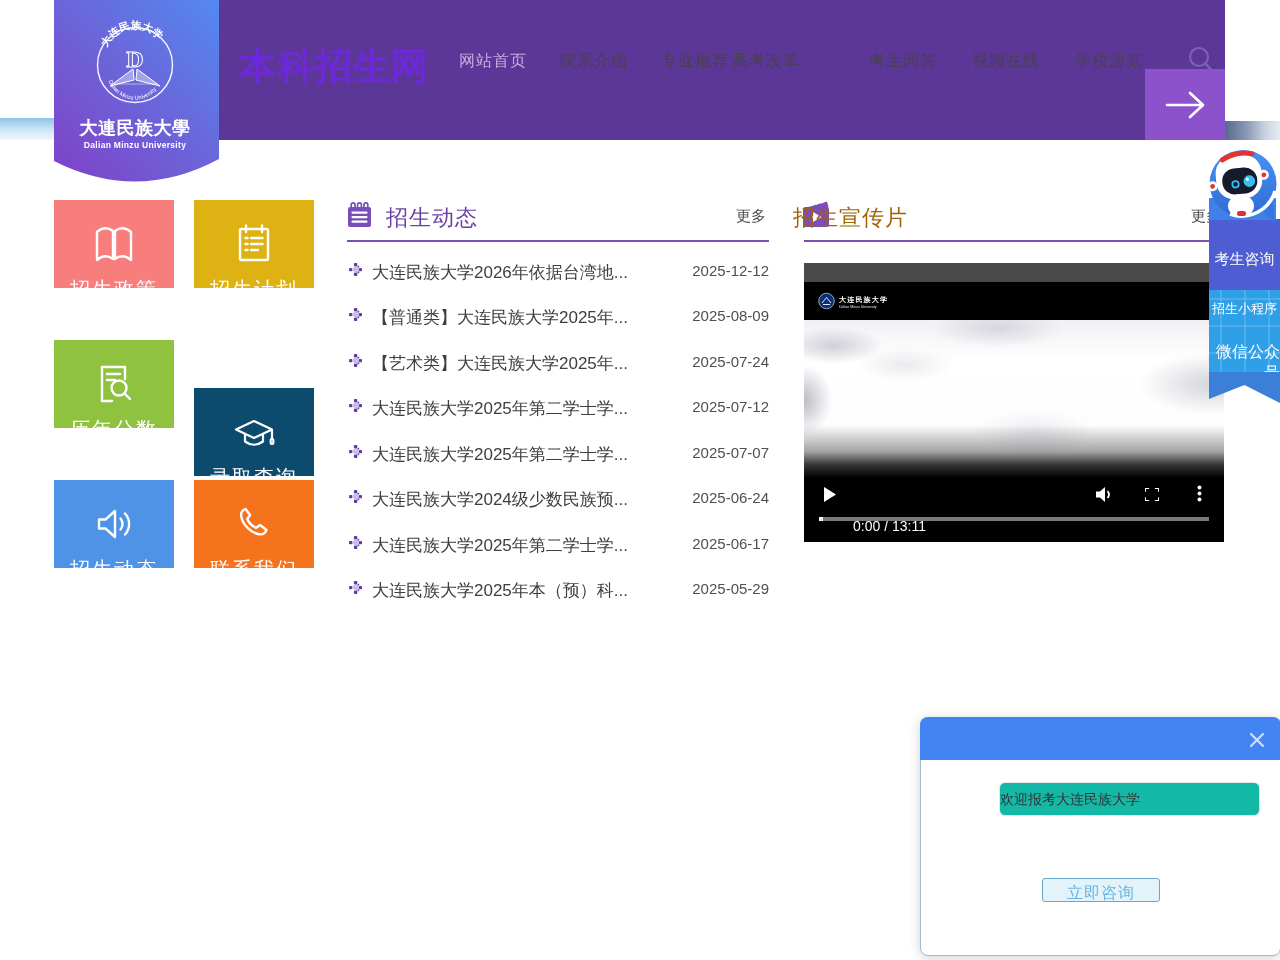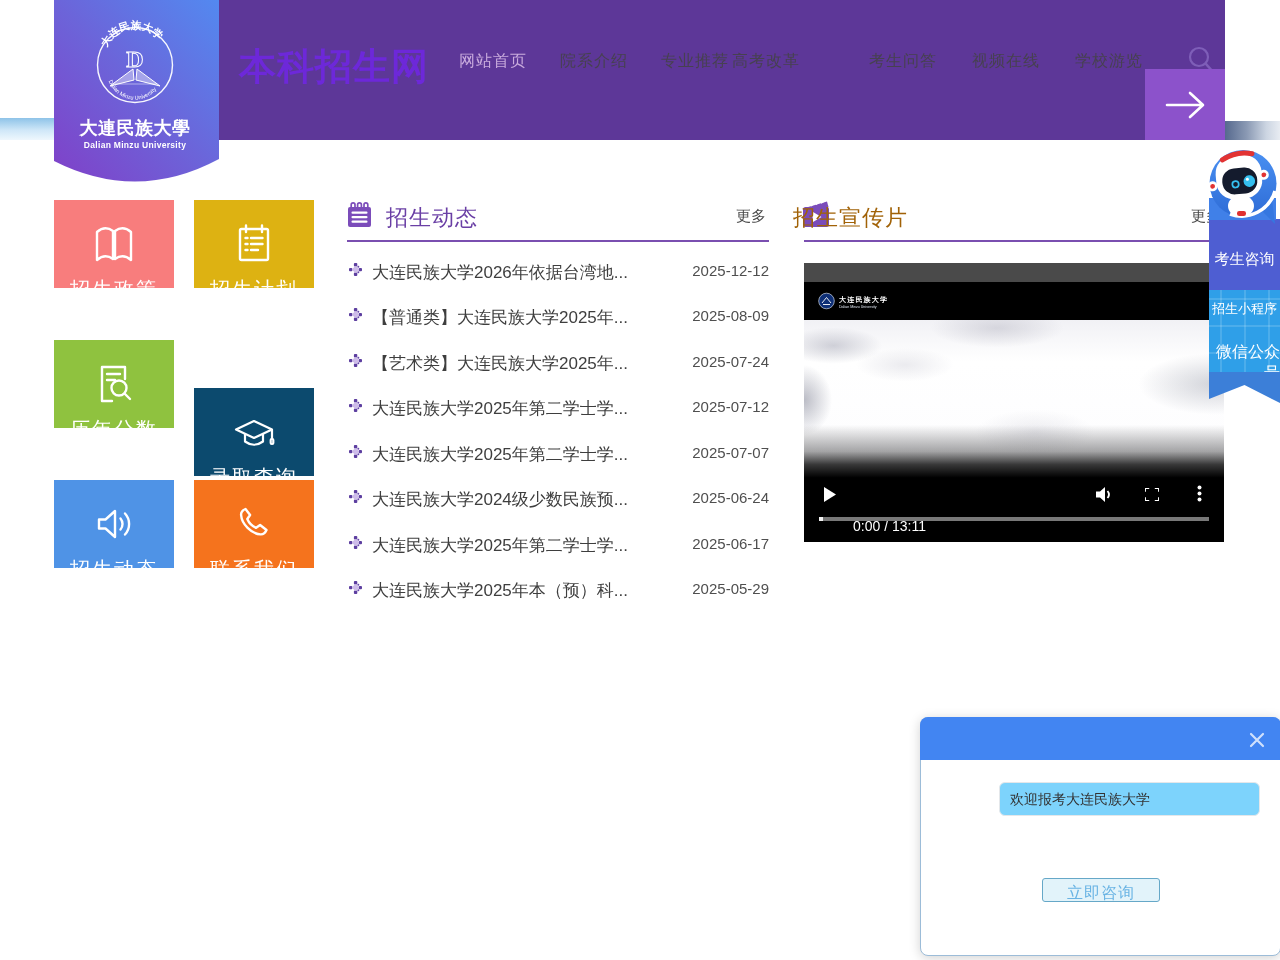--- a/index.html
+++ b/index.html
@@ -202,21 +202,21 @@
 <circle cx="59" cy="35" r="5" fill="#fff"></circle>
 <circle cx="59" cy="35" r="2.4" fill="#e23333"></circle>
 </g>
 </svg>
 
 <div class="abs" style="left:920px;top:717px;width:361px;height:239px;background:#fff;border:1px solid #9cbcd8;border-radius:8px;box-shadow:0 2px 12px rgba(0,0,0,0.18);">
 <div class="abs" style="left:-1px;top:-1px;width:361px;height:43px;background:#4285f2;border-radius:8px 8px 0 0;"></div>
 <svg class="abs" style="left:328px;top:14px;" width="16" height="16" viewBox="0 0 16 16">
 <path d="M2 2 L14 14 M14 2 L2 14" stroke="rgba(255,255,255,0.75)" stroke-width="2.2" stroke-linecap="round"></path>
 </svg>
-<div class="abs" style="left:78px;top:64px;width:261px;height:34px;background:#7dd3fc;border:1px solid #e4e7ea;border-radius:6px;font-size:14px;color:#333;line-height:33px;padding-left:10px;">欢迎报考大连民族大学</div>
+<div class="abs" style="left:78px;top:64px;width:261px;height:34px;background:#14b8a6;border:1px solid #e4e7ea;border-radius:6px;font-size:14px;color:#333;line-height:33px;">欢迎报考大连民族大学</div>
 <div class="abs" style="left:121px;top:160px;width:118px;height:24px;background:#e2f3fa;border:1px solid #66a8c8;border-radius:3px;font-size:16px;color:#6ab4e4;line-height:27px;text-align:center;letter-spacing:1px;">立即咨询</div>
 </div>
 <div class="nr" style="top:261px;height:20px;">
     <svg width="13" height="13" viewBox="0 0 13 13">
 <rect x="4.9" y="0" width="3.4" height="3.4" rx="1" fill="#5d3fa0"></rect>
 <rect x="4.9" y="9.6" width="3.4" height="3.4" rx="1" fill="#5d3fa0"></rect>
 <rect x="0" y="4.9" width="3.4" height="3.4" rx="1" fill="#5d3fa0"></rect>
 <rect x="9.6" y="4.9" width="3.4" height="3.4" rx="1" fill="#5d3fa0"></rect>
 <rect x="3.9" y="3.9" width="5.2" height="5.2" rx="1" fill="#cdbbe9" transform="rotate(45 6.5 6.5)"></rect>
 <circle cx="9.3" cy="3.7" r="1" fill="#6a4aae"></circle>

